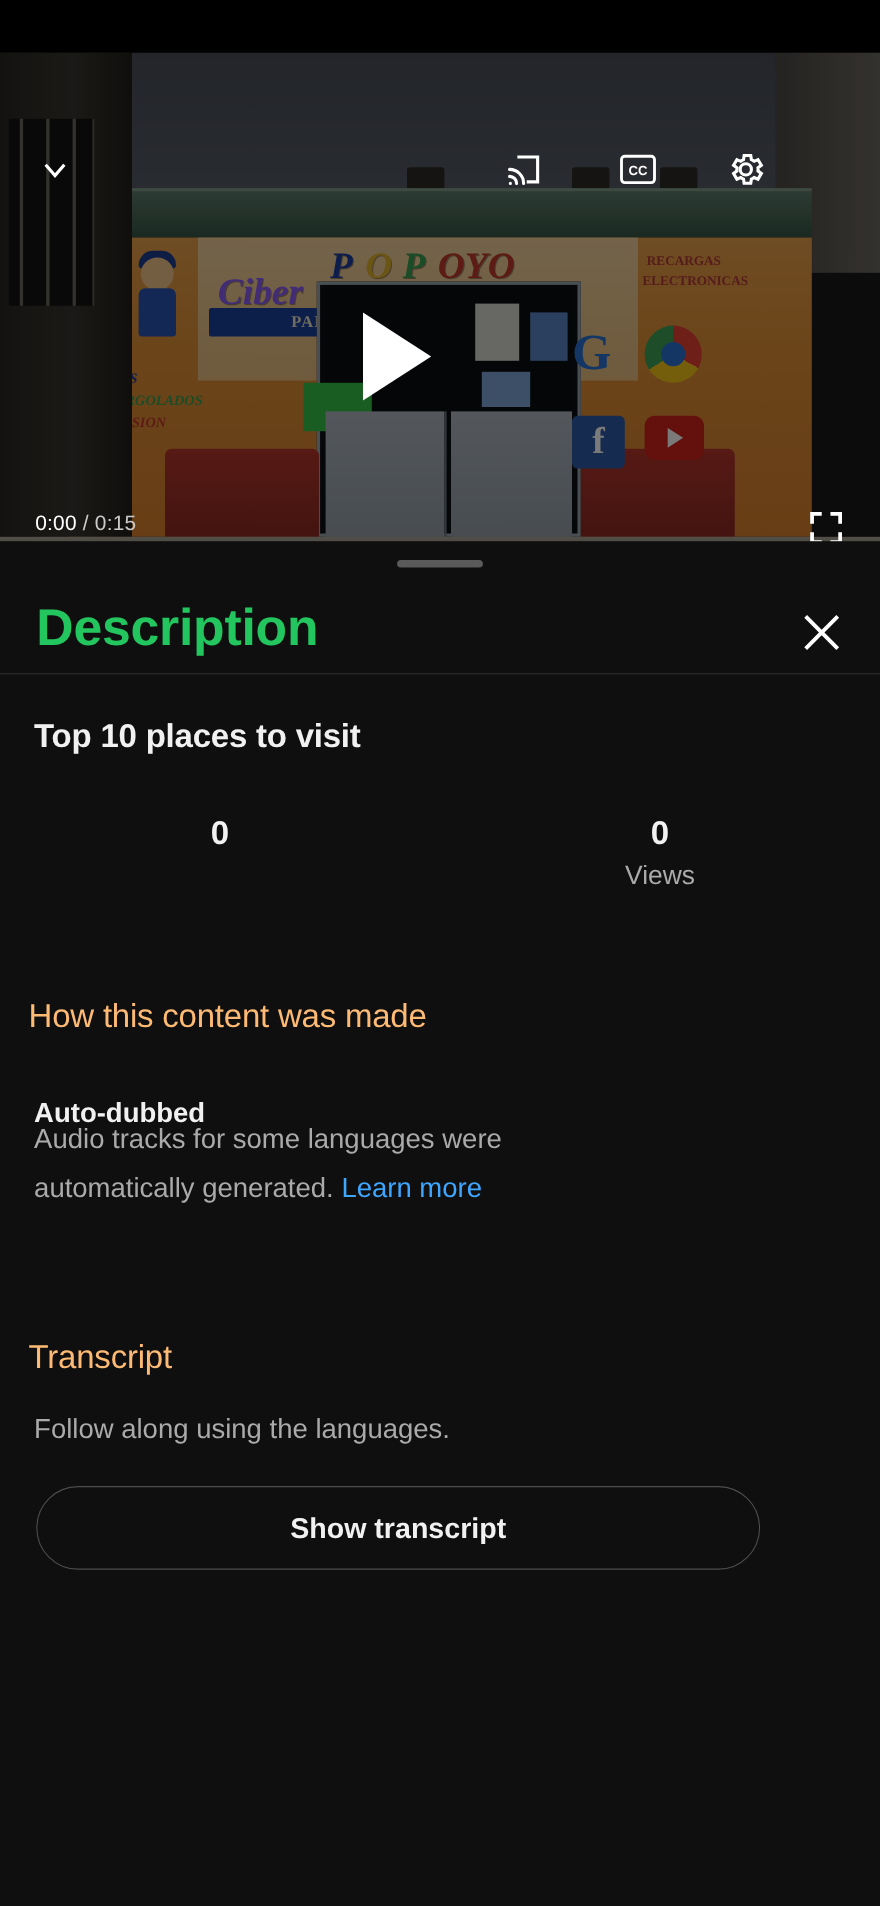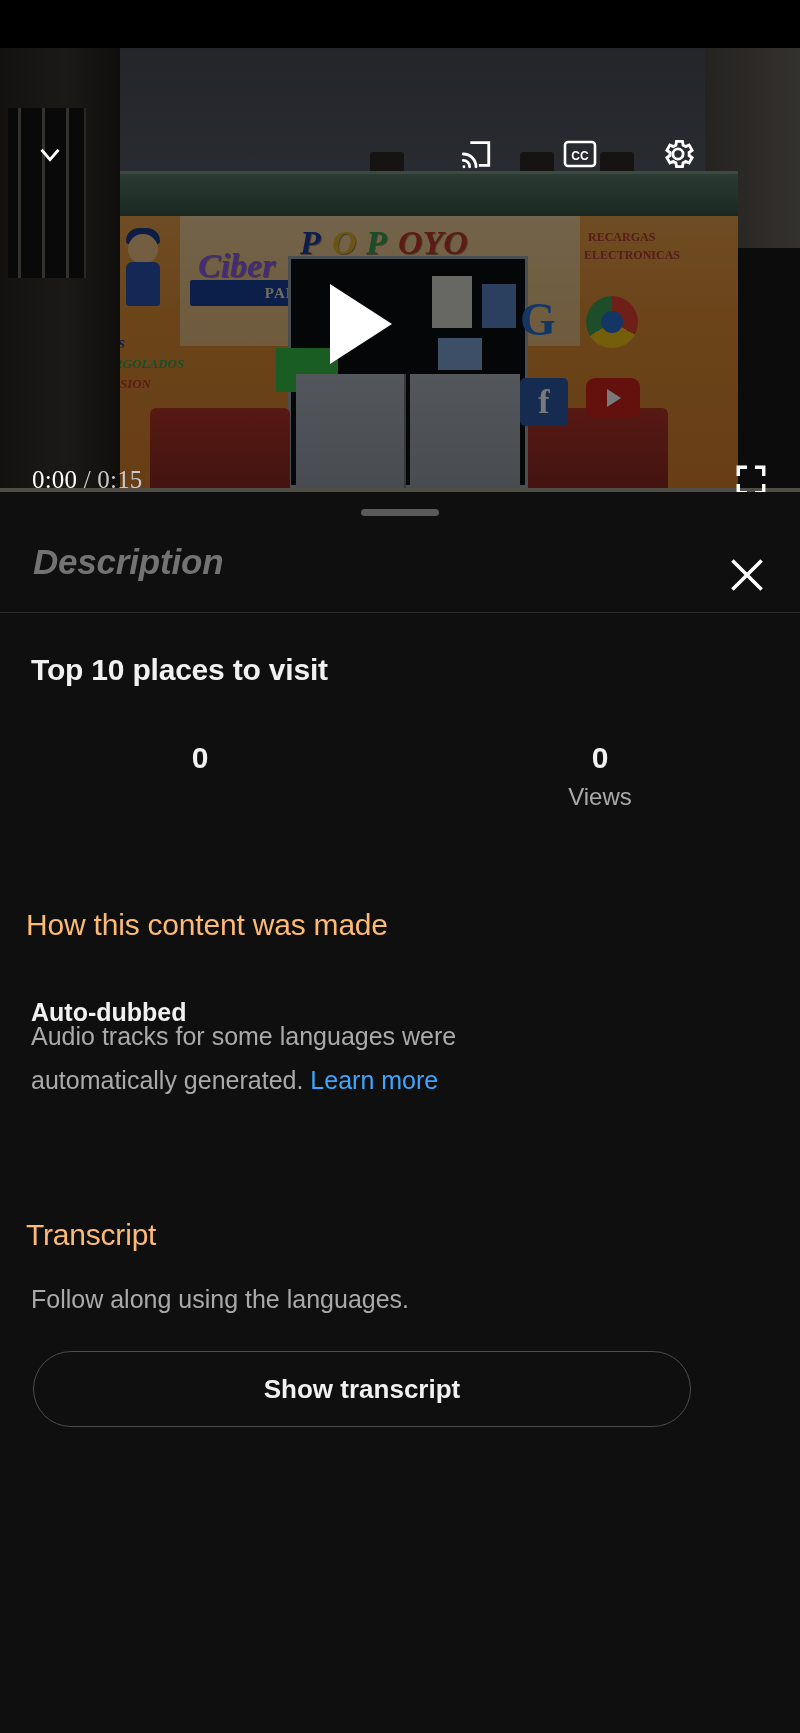--- a/index.html
+++ b/index.html
@@ -104,42 +104,42 @@
         cursor:pointer; }
   .chev{ left:22px; top:78px; width:56px; height:56px; }
   .cast{ left:448px; top:78px; width:56px; height:56px; }
   .cc  { left:552px; top:78px; width:56px; height:56px; }
   .gear{ left:650px; top:78px; width:56px; height:56px; }
 
   .play-btn{ position:absolute; top:236px; left:330px; width:0; height:0;
         border-left:62px solid #fff; border-top:40px solid transparent;
         border-bottom:40px solid transparent; cursor:pointer; }
 
-  .time{ position:absolute; left:32px; top:418px; font-size:25px; letter-spacing:.2px;font-family:Liberation Serif, serif; }
+  .time{ position:absolute; left:32px; top:418px; font-size:19px; letter-spacing:.2px; }
   .time .cur{ color:#fff; }
   .time .sep{ color:#cfcfcf; }
   .time .dur{ color:#c9c9c9; }
 
   .fullscreen{ position:absolute; right:32px; top:415px; width:34px; height:34px; cursor:pointer; }
 
   
   .progress-wrap{ position:absolute; left:0; top:485px; width:800px; height:8px; cursor:pointer; }
   .progress-track{ position:absolute; left:22px; top:2px; width:778px; height:4px; background:#d9d9d9; }
   .progress-played{ position:absolute; left:22px; top:2px; width:0px; height:4px; background:#ff0000; }
   .scrubber{ position:absolute; left:3px; top:-7px; width:22px; height:22px;
         background:#ff0000; border-radius:50%; }
 
   
   .sheet{ position:absolute; top:492px; left:0; width:800px; height:1241px; background:#0f0f0f; }
   .drag-handle{ position:absolute; top:17px; left:50%; transform:translateX(-50%);
         width:78px; height:7px; border-radius:4px; background:#5a5a5a; cursor:grab; }
 
   .sheet-head{ position:absolute; top:38px; left:0; width:800px; height:82px; }
-  .sheet-title{ position:absolute; left:33px; top:12px; color:#737373;
-        font-size:35px; font-weight:bold; letter-spacing:-.2px;font-style:italic; }
+  .sheet-title{ position:absolute; left:33px; top:12px; color:#22c55e;
+        font-size:47px; font-weight:bold; letter-spacing:-.2px; }
   .close-btn{ position:absolute; right:28px; top:20px; width:50px; height:50px; cursor:pointer; }
   .divider{ position:absolute; top:120px; left:0; width:800px; height:1px; background:#2e2e2e; }
 
   .body{ position:absolute; top:121px; left:0; width:800px; }
 
   .video-title{ position:absolute; top:40px; left:31px; color:#f1f1f1;
         font-size:30px; font-weight:bold; letter-spacing:-.2px; }
 
   .stats{ position:absolute; top:125px; left:0; width:800px; display:flex; }
   .stat{ flex:1; text-align:center; }

